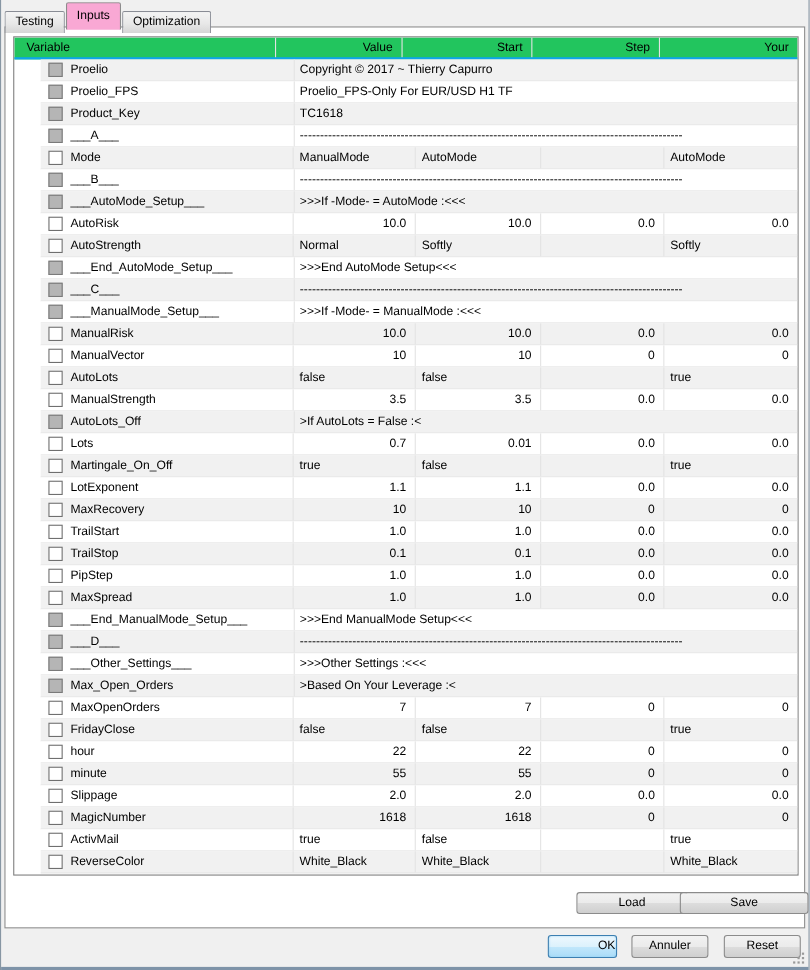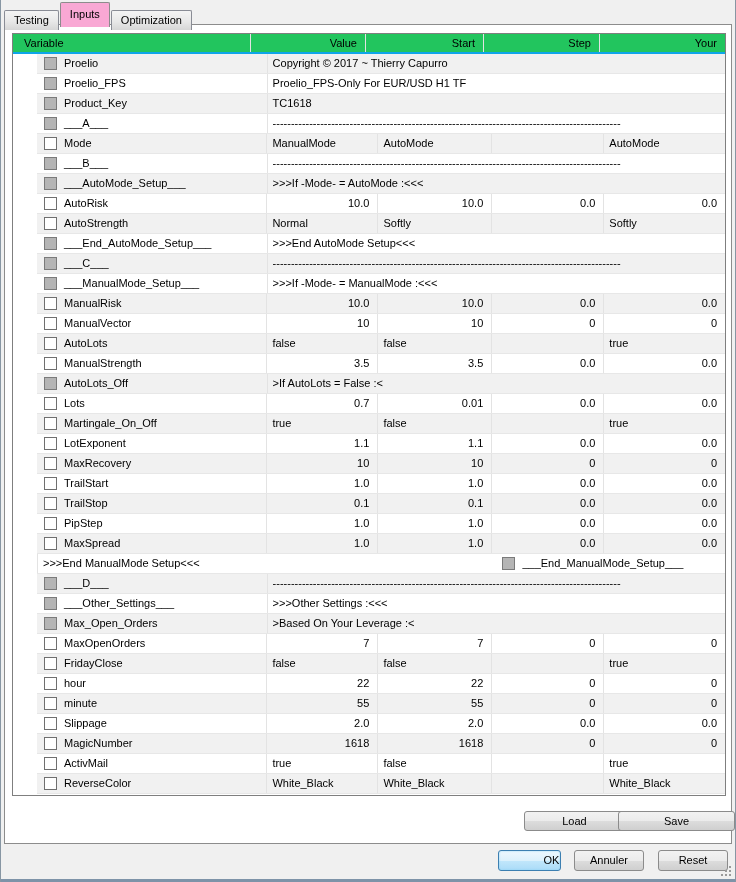--- a/index.html
+++ b/index.html
@@ -222,22 +222,22 @@
             <div class="c c-v v3 num">0.0</div>
           </div>
           <div class="row alt">
             <div class="c c-name"><div class="cb"></div><span>MaxSpread</span></div>
             <div class="c c-v v0 num">1.0</div>
             <div class="c c-v v1 num">1.0</div>
             <div class="c c-v v2 num">0.0</div>
             <div class="c c-v v3 num">0.0</div>
           </div>
           <div class="row">
+            <div class="c c-name"><div class="cb dis"></div><span>___End_ManualMode_Setup___</span></div>
             <div class="c c-span txt">&gt;&gt;&gt;End ManualMode Setup&lt;&lt;&lt;</div>
-            <div class="c c-name"><div class="cb dis"></div><span>___End_ManualMode_Setup___</span></div>
           </div>
           <div class="row alt">
             <div class="c c-name"><div class="cb dis"></div><span>___D___</span></div>
             <div class="c c-span txt">-----------------------------------------------------------------------------------------------</div>
           </div>
           <div class="row">
             <div class="c c-name"><div class="cb dis"></div><span>___Other_Settings___</span></div>
             <div class="c c-span txt">&gt;&gt;&gt;Other Settings :&lt;&lt;&lt;</div>
           </div>
           <div class="row alt">

